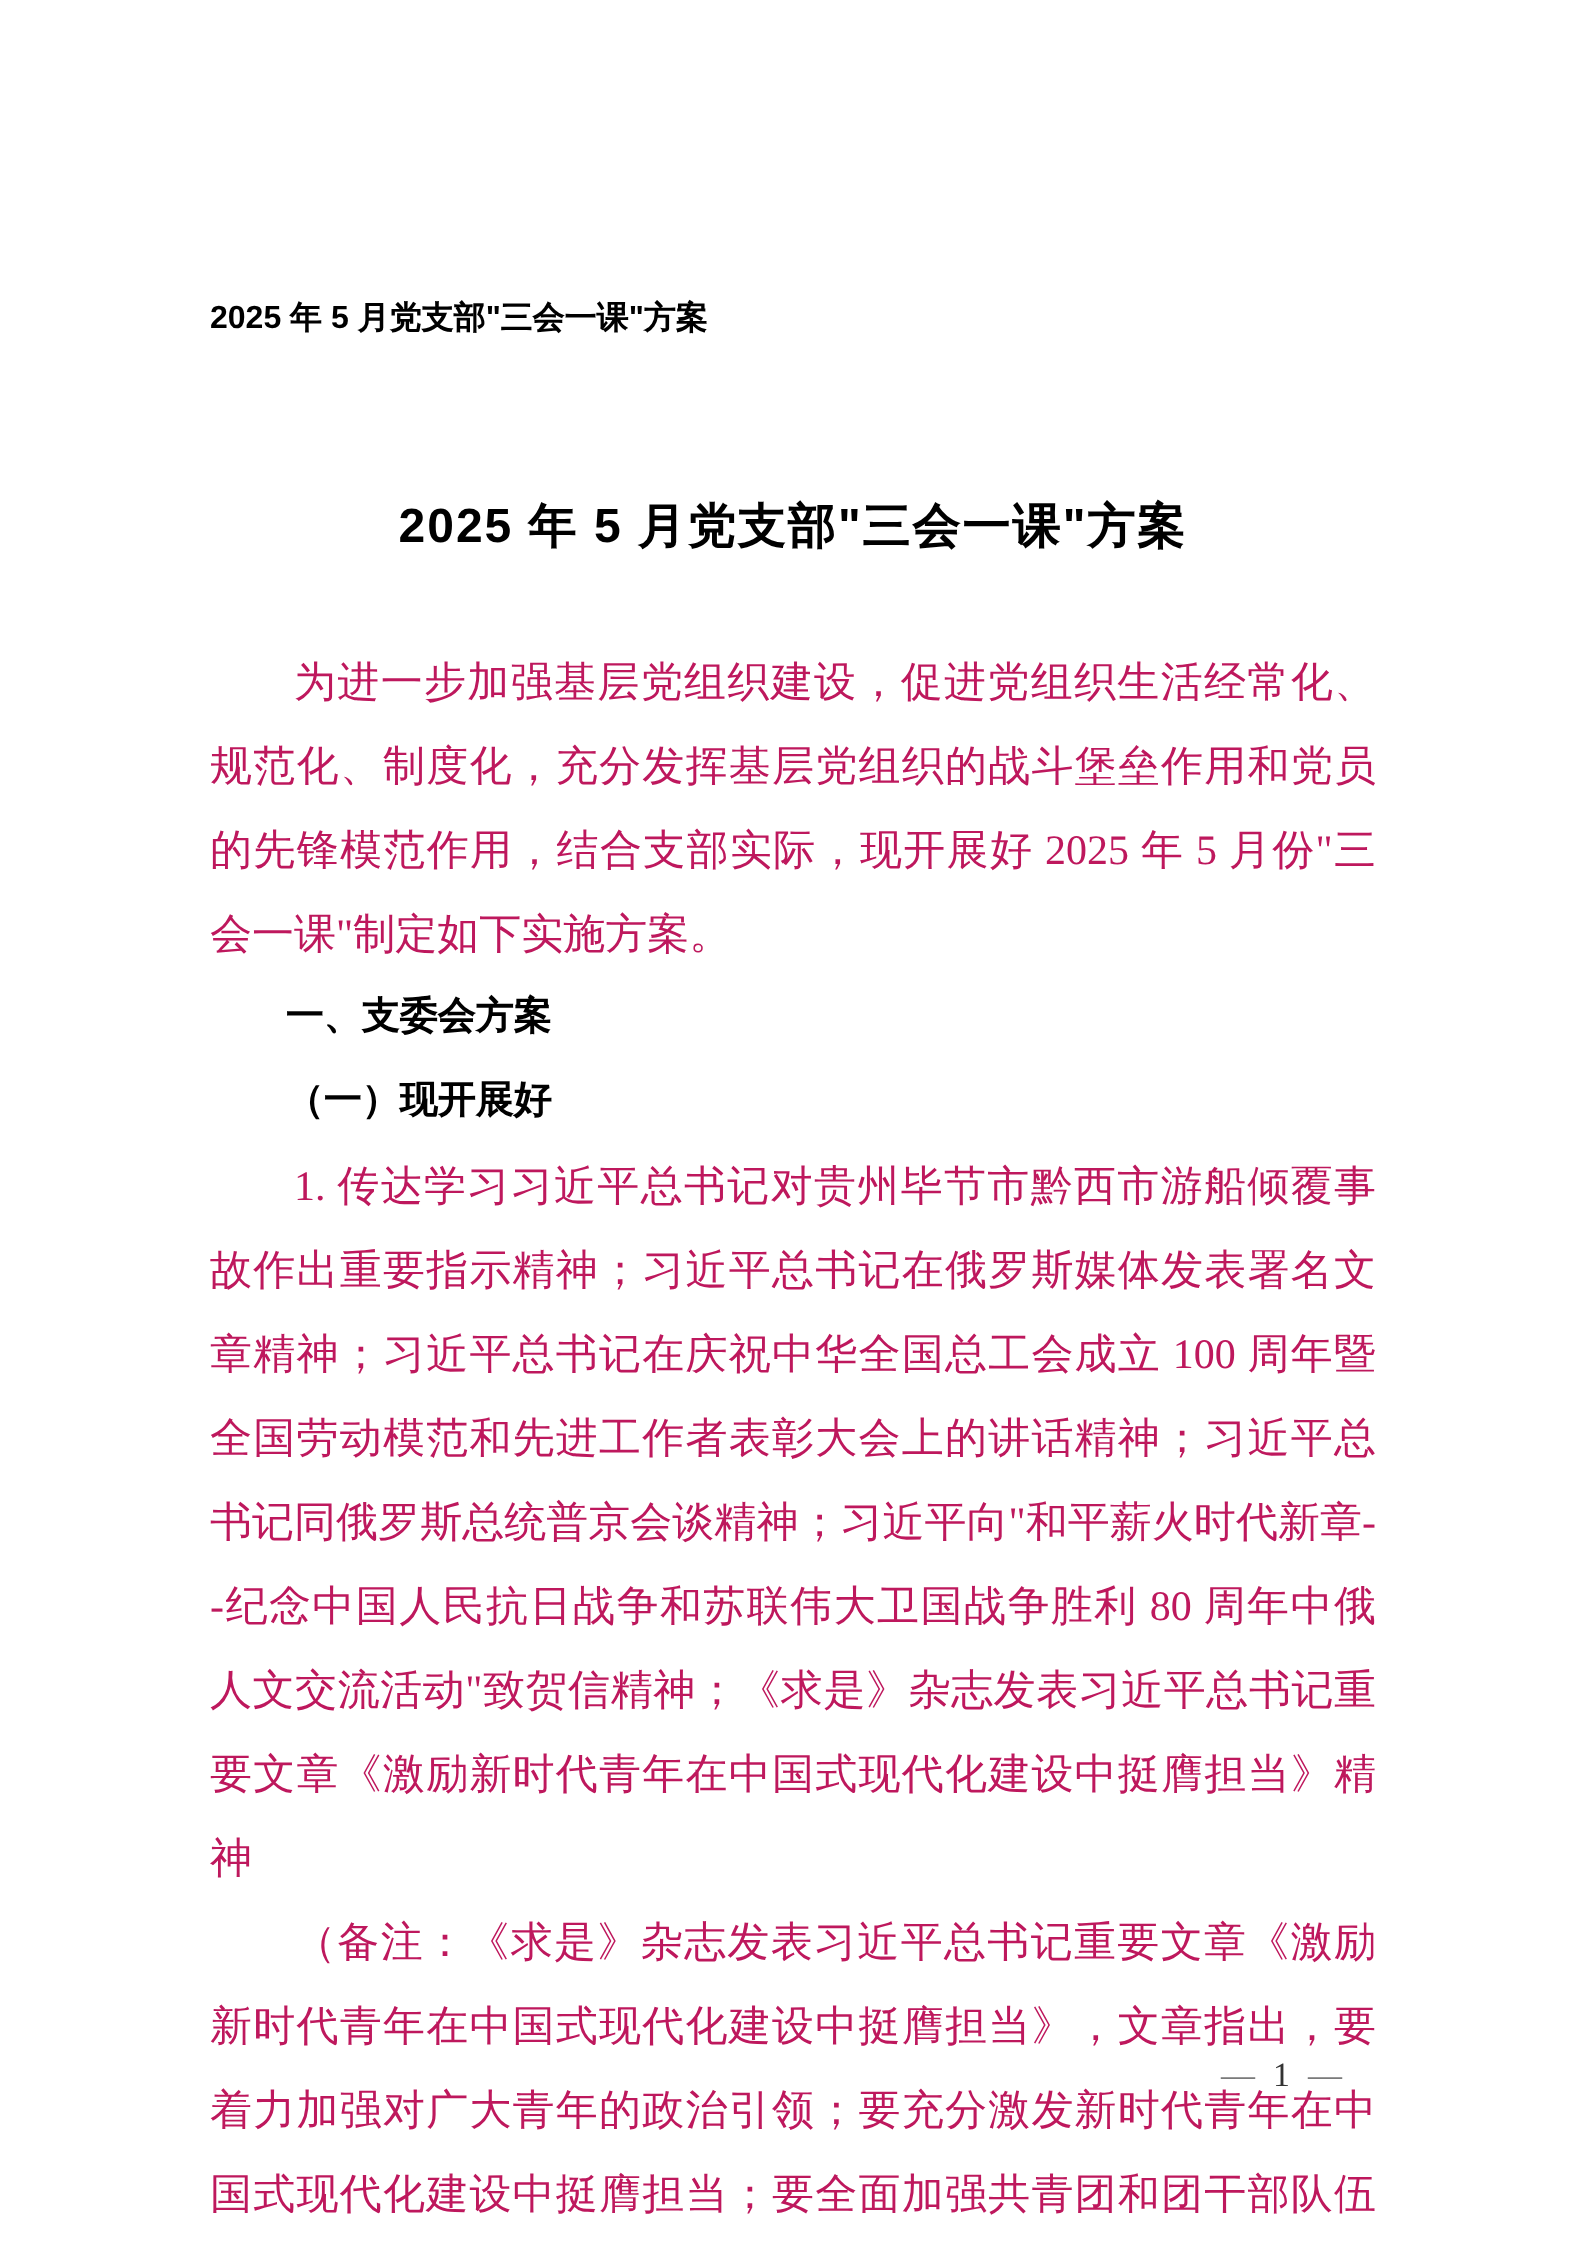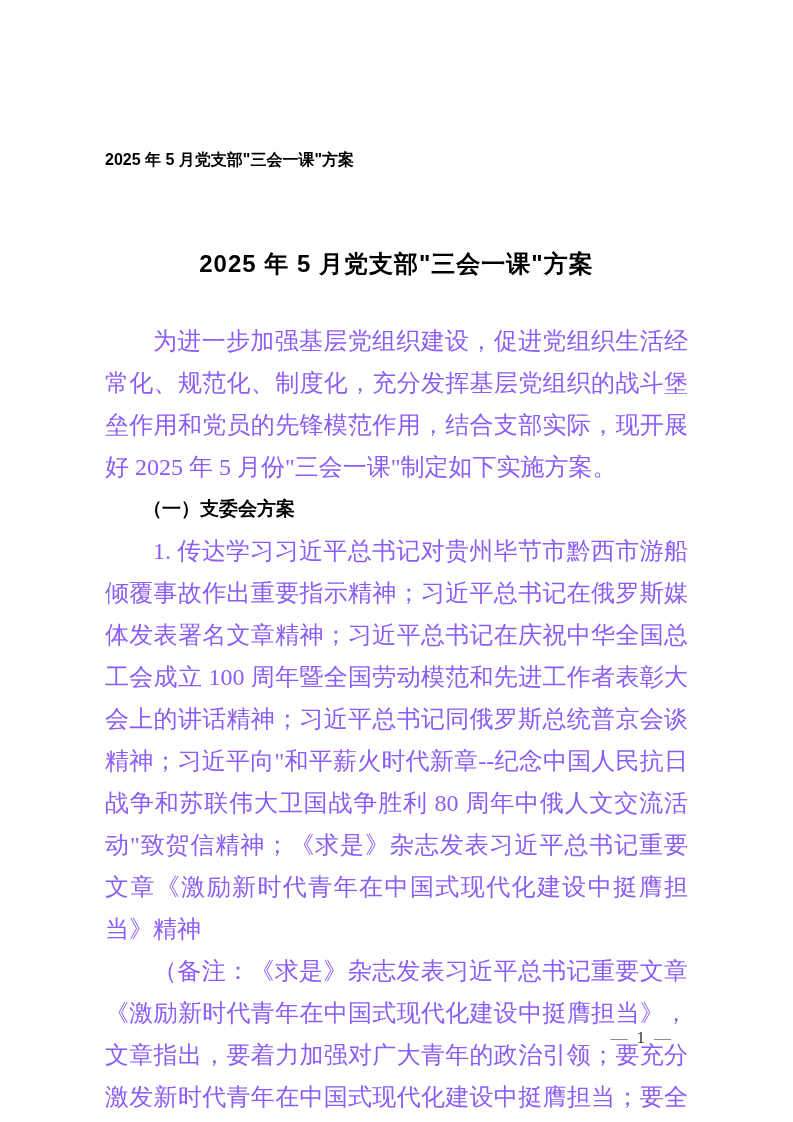--- a/index.html
+++ b/index.html
@@ -35,23 +35,23 @@
     font-weight: bold;
     font-size: 24px;
     line-height: 32px;
     color: #000000;
     text-align: center;
     letter-spacing: 1px;
   }
   .para {
     margin: 0;
     font-family: "Liberation Serif", serif;
-    font-size: 24px;
+    font-size: 21px;
     line-height: 42px;
-    color: #8b5cf6;
+    color: #be185d;
     text-align: justify;
     text-indent: 2em;
   }
   .para-first { margin-top: 40px; }
   .heading1 {
     margin: 0;
     font-family: "Liberation Sans", sans-serif;
     font-weight: bold;
     font-size: 19px;
     line-height: 42px;
@@ -80,20 +80,21 @@
   .footer .num { color: #333333; margin: 0 9px; }
 </style>
 </head>
 <body>
 
 <div class="page">
   <div class="content">
     <p class="hdr hdr-1">2025 年 5 月党支部"三会一课"方案</p>
     <h1 class="title">2025 年 5 月党支部"三会一课"方案</h1>
     <p class="para para-first">为进一步加强基层党组织建设，促进党组织生活经常化、规范化、制度化，充分发挥基层党组织的战斗堡垒作用和党员的先锋模范作用，结合支部实际，现开展好 2025 年 5 月份"三会一课"制定如下实施方案。</p>
-    <p class="heading2">（一）支委会方案</p>
+    <p class="heading1">一、支委会方案</p>
+    <p class="heading2">（一）现开展好</p>
     <p class="para">1. 传达学习习近平总书记对贵州毕节市黔西市游船倾覆事故作出重要指示精神；习近平总书记在俄罗斯媒体发表署名文章精神；习近平总书记在庆祝中华全国总工会成立 100 周年暨全国劳动模范和先进工作者表彰大会上的讲话精神；习近平总书记同俄罗斯总统普京会谈精神；习近平向"和平薪火时代新章--纪念中国人民抗日战争和苏联伟大卫国战争胜利 80 周年中俄人文交流活动"致贺信精神；《求是》杂志发表习近平总书记重要文章《激励新时代青年在中国式现代化建设中挺膺担当》精神</p>
     <p class="para">（备注：《求是》杂志发表习近平总书记重要文章《激励新时代青年在中国式现代化建设中挺膺担当》，文章指出，要着力加强对广大青年的政治引领；要充分激发新时代青年在中国式现代化建设中挺膺担当；要全面加强共青团和团干部队伍建设。要纵深推进团的改革，全面从严管团治</p>
   </div>
   <div class="footer">
     <span class="dash">—</span><span class="num">1</span><span class="dash">—</span>
   </div>
 </div>
 
 </body></html>

